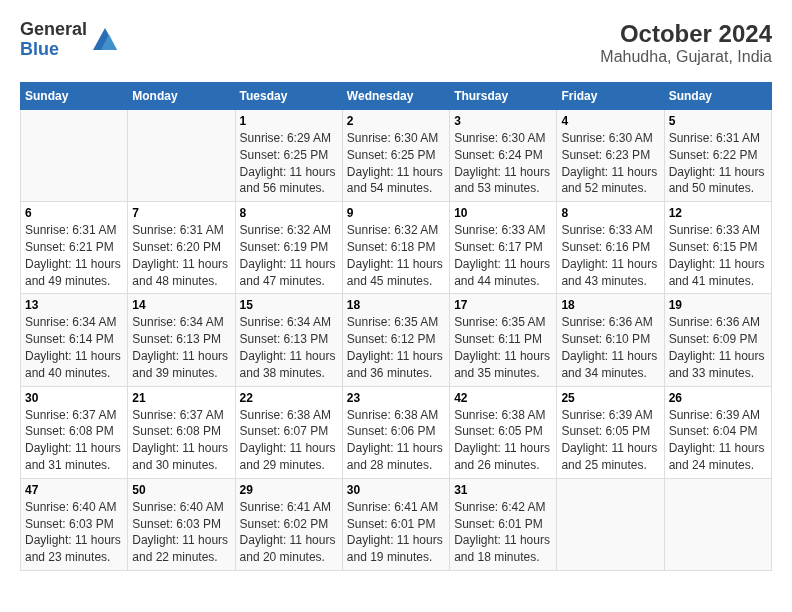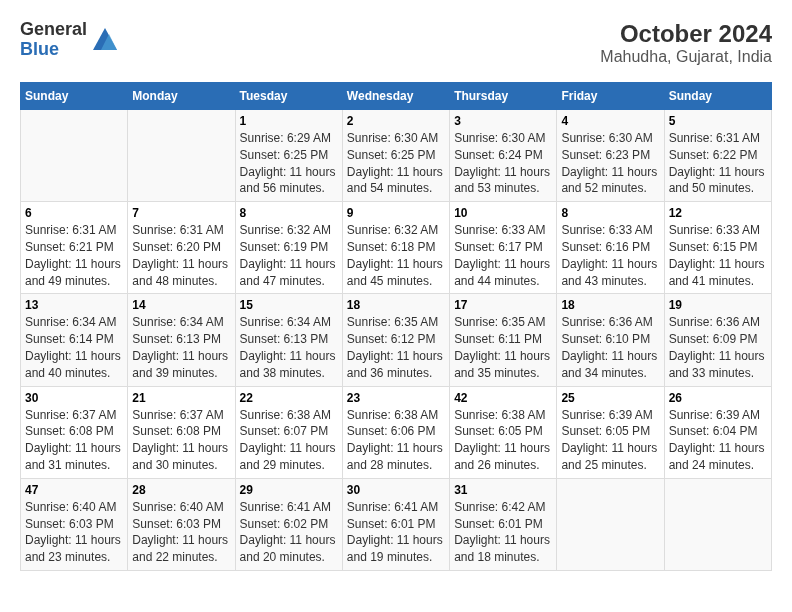--- a/index.html
+++ b/index.html
@@ -241,21 +241,21 @@
           <span class="day-num">26</span>
           <div class="day-info">Sunrise: 6:39 AM<br>Sunset: 6:04 PM<br>Daylight: 11 hours and 24 minutes.</div>
         </td>
       </tr>
       <tr>
         <td>
           <span class="day-num">47</span>
           <div class="day-info">Sunrise: 6:40 AM<br>Sunset: 6:03 PM<br>Daylight: 11 hours and 23 minutes.</div>
         </td>
         <td>
-          <span class="day-num">28</span>
+          <span class="day-num">50</span>
           <div class="day-info">Sunrise: 6:40 AM<br>Sunset: 6:03 PM<br>Daylight: 11 hours and 22 minutes.</div>
         </td>
         <td>
           <span class="day-num">29</span>
           <div class="day-info">Sunrise: 6:41 AM<br>Sunset: 6:02 PM<br>Daylight: 11 hours and 20 minutes.</div>
         </td>
         <td>
           <span class="day-num">30</span>
           <div class="day-info">Sunrise: 6:41 AM<br>Sunset: 6:01 PM<br>Daylight: 11 hours and 19 minutes.</div>
         </td>

